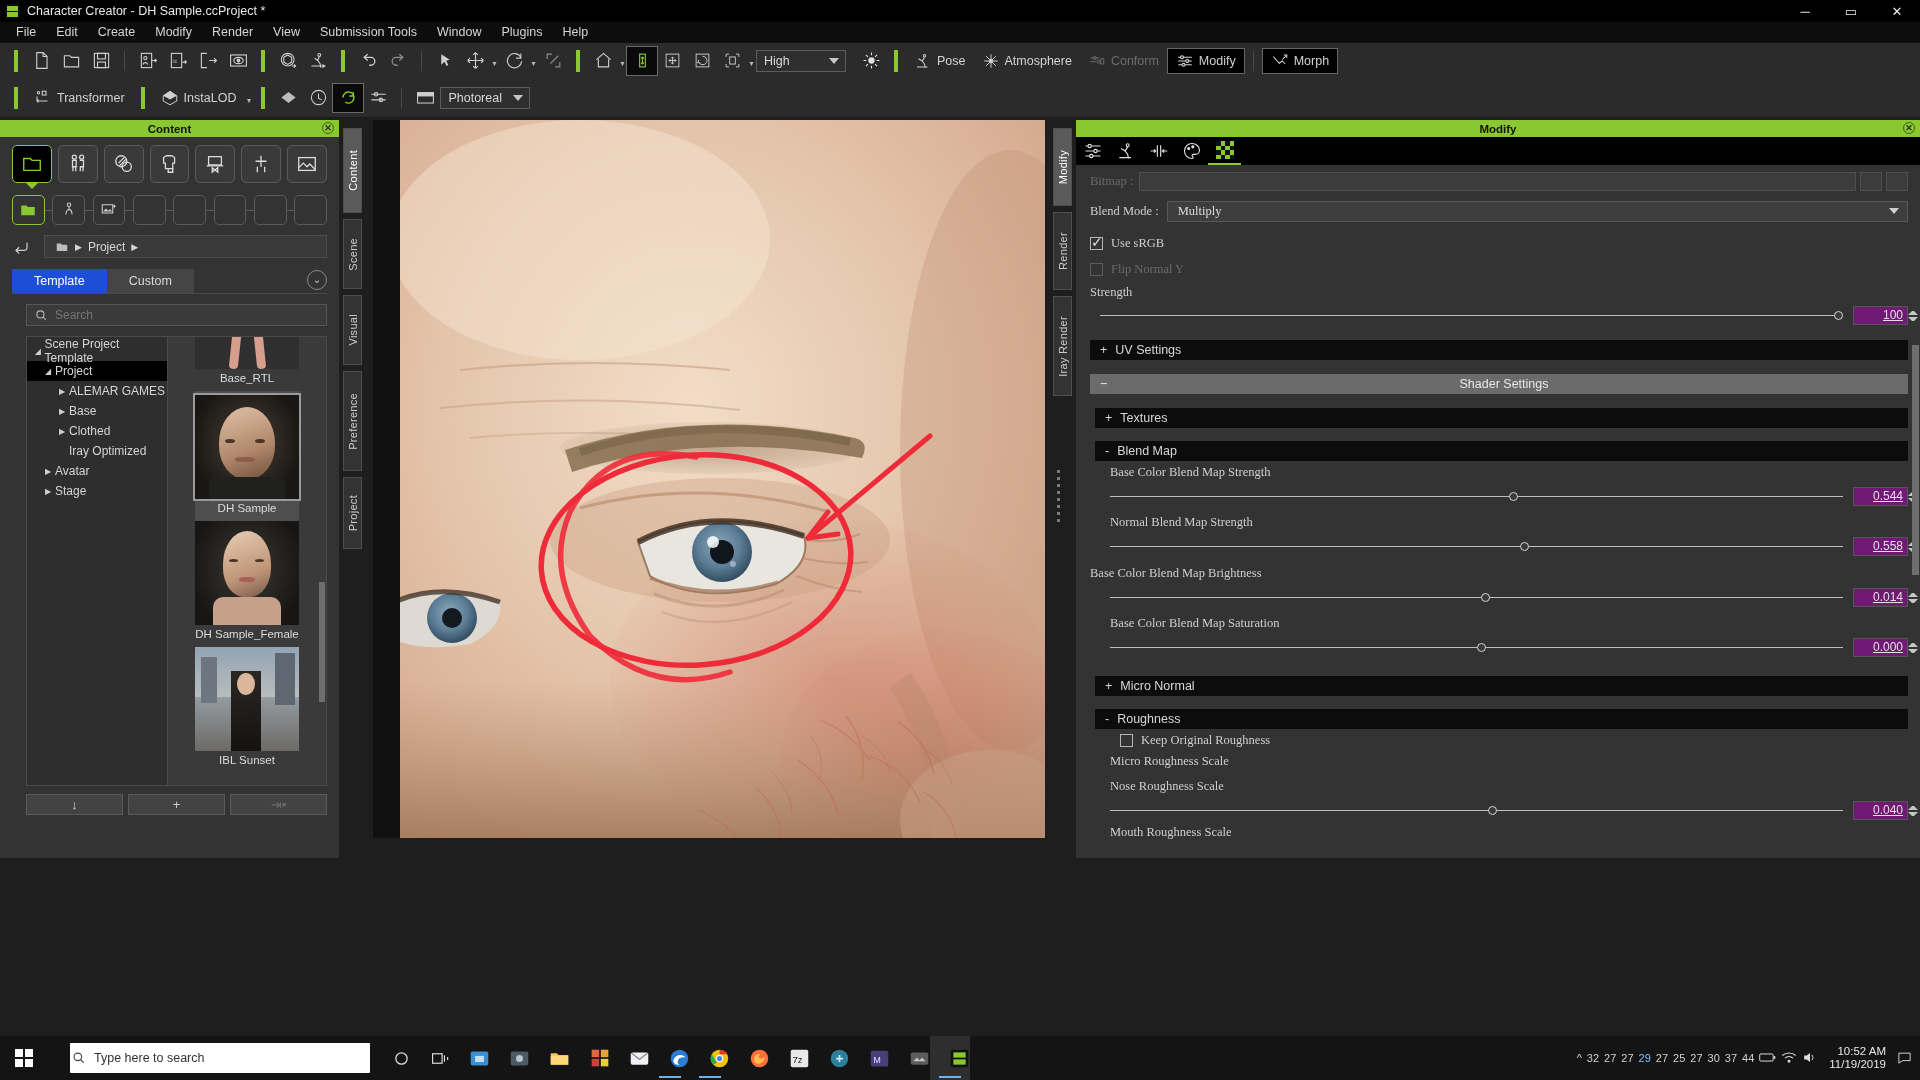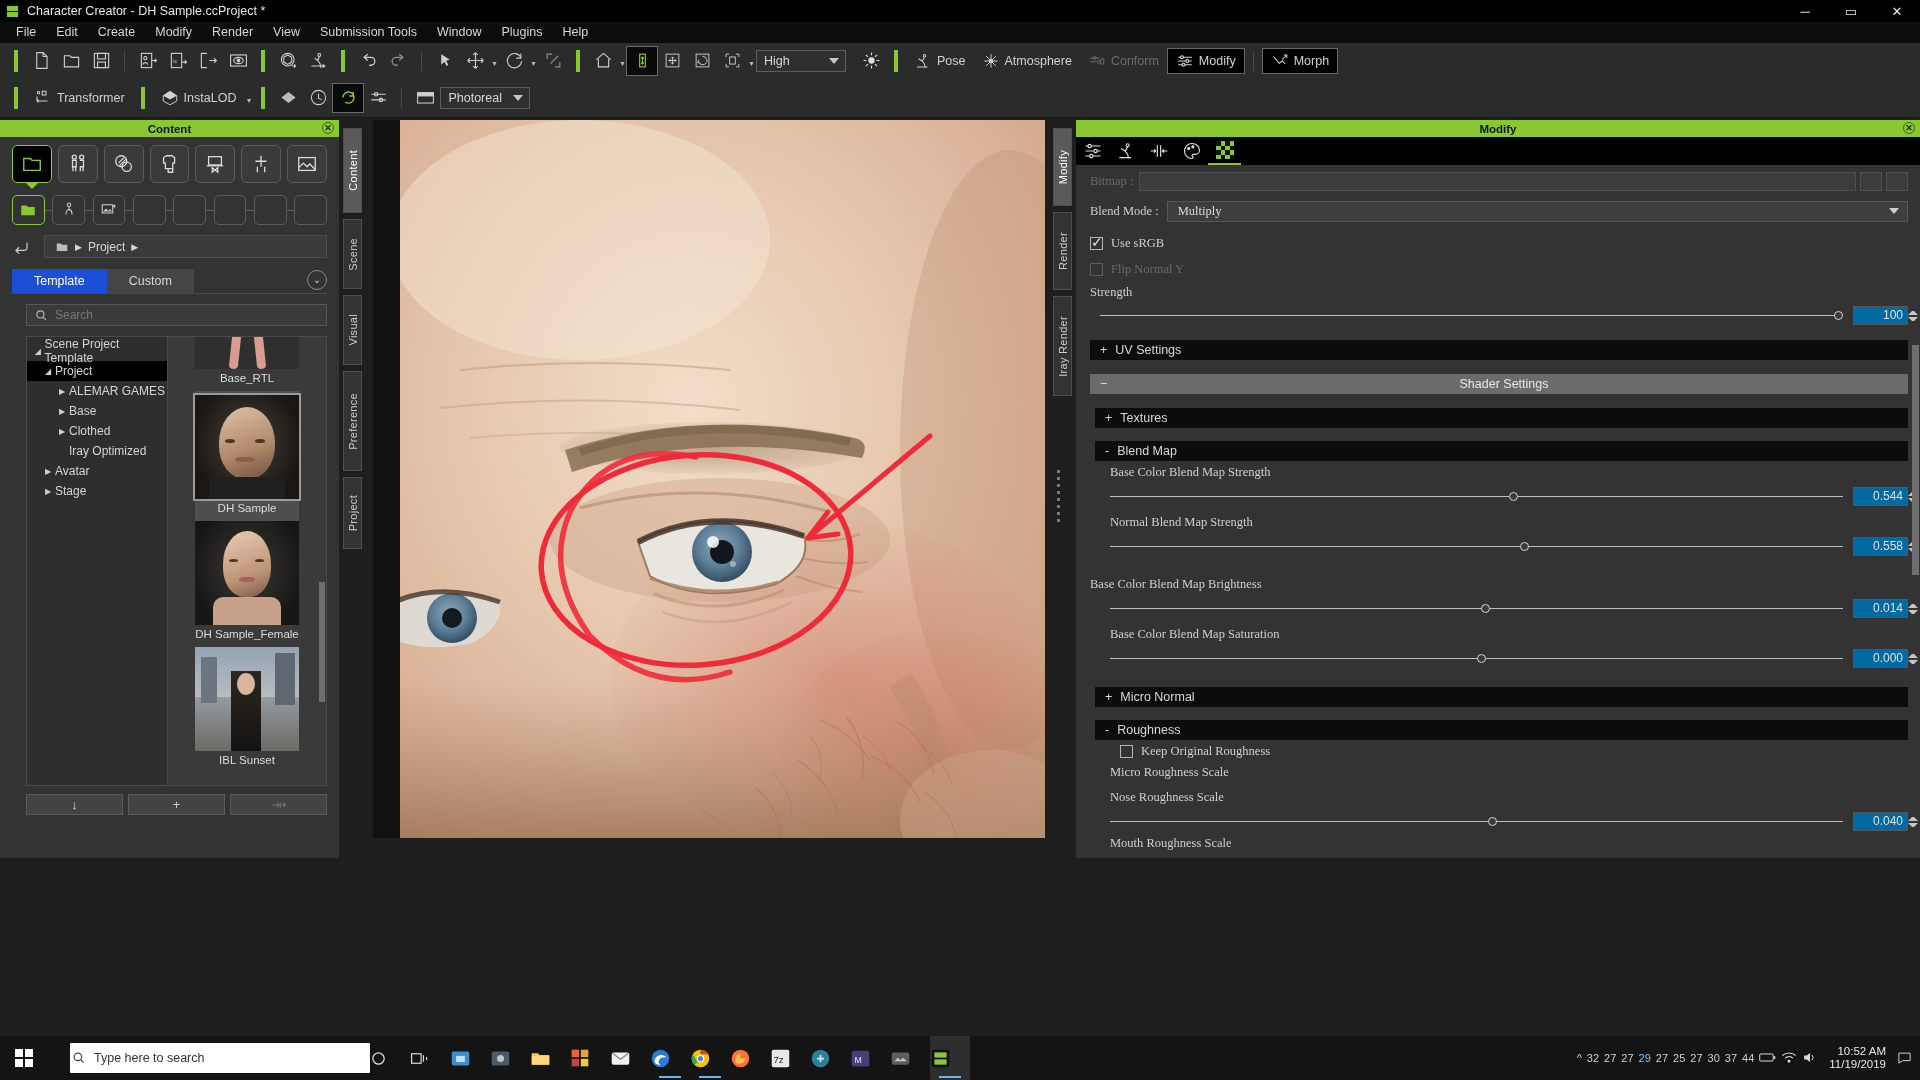--- a/index.html
+++ b/index.html
@@ -127,43 +127,43 @@
     display:flex; align-items:center; padding-left:10px; color:#dcdcdc; font-size:12.5px; position:relative; }
   .ddl .cb-arrow { position:absolute; right:8px; top:50%; transform:translateY(-50%);
     border-left:5px solid transparent; border-right:5px solid transparent; border-top:6px solid #cfcfcf; }
   .ck { width:13px; height:13px; border:1px solid #b5b5b5; margin-right:8px; position:relative; flex:none; }
   .ck.dim { border-color:#5c5c5c; }
   .ck.on::after { content:"✓"; position:absolute; left:0px; top:-4px; font-size:14px; color:#e0e0e0; }
   .slider-row { padding:2px 12px 0 24px; height:24px; display:flex; align-items:center; }
   .track { flex:1; height:1px; background:#bdbdbd; position:relative; }
   .knob { position:absolute; top:-4px; width:9px; height:9px; border-radius:50%;
     border:1px solid #d5d5d5; background:#3a3a3a; }
-  .spin { width:55px; height:19px; background:#0369a1; border:1px solid #565656; margin-left:10px;
+  .spin { width:55px; height:19px; background:#701a75; border:1px solid #565656; margin-left:10px;
     display:flex; align-items:center; justify-content:flex-end; padding-right:4px;
-    font-size:12px; color:#e0e0e0; position:relative; flex:none; }
+    font-size:12px; color:#e0e0e0; position:relative; flex:none;text-decoration:underline; }
   .spin .arrows { position:absolute; right:-11px; top:0; width:10px; height:19px;
     display:flex; flex-direction:column; justify-content:center; gap:2px; }
   .spin .arrows i { border-left:4px solid transparent; border-right:4px solid transparent; }
   .spin .arrows i.up { border-bottom:4px solid #c6c6c6; }
   .spin .arrows i.dn { border-top:4px solid #c6c6c6; }
   .sec { height:20px; margin:6px 12px 0 14px; background:#0c0c0c; display:flex; align-items:center;
     padding-left:10px; font-size:12.5px; color:#d8d8d8; gap:8px; }
   .sec.grey { background:#6b6b6b; color:#e8e8e8; justify-content:center; position:relative; }
   .sec.grey .mn { position:absolute; left:10px; }
   .rscroll { position:absolute; right:1px; top:180px; width:7px; height:230px; background:#6e6e6e; }
   .dots { position:absolute; left:1057px; top:470px; width:3px; }
   .dots i { display:block; width:3px; height:3px; background:#7a7a7a; margin-bottom:4px; }
 
   
   #taskbar { position:absolute; left:0; bottom:0; width:1920px; height:44px; background:#141414;
     display:flex; align-items:center; }
   .tb-start { width:48px; height:44px; display:flex; align-items:center; justify-content:center; }
   .tb-search { width:300px; height:30px; background:#fff; display:flex; align-items:center;
     gap:8px; padding-left:2px; color:#333; font-size:12.5px; border-radius:1px;margin-left:22px; }
-  .tb-ic { width:40px; height:44px; display:flex; align-items:center; justify-content:flex-start; position:relative;}
+  .tb-ic { width:40px; height:44px; display:flex; align-items:center; justify-content:flex-end; position:relative;}
   .tb-ic.run::after { content:""; position:absolute; bottom:2px; left:50%; transform:translateX(-50%);
     width:22px; height:2px; background:#6fb2e8; }
   .tb-ic.act { background:#2e2e2e; }
   .tray { margin-left:auto; display:flex; align-items:center; gap:5px; padding-right:8px;
     color:#dcdcdc; font-size:11.5px; }
   .tray .num { font-size:11px; color:#d0d0d0; }
   .clock { text-align:right; line-height:13px; font-size:11.5px; padding:0 6px; color:#e8e8e8; }
 
   .fill { flex:1; }
 </style>
@@ -941,21 +941,21 @@
         </span>
       <span class="spin">
         <span>0.558</span>
         <span class="arrows">
             <i class="up"></i>
             <i class="dn"></i>
           </span>
       </span>
     </div>
 
-    <div class="row" style="height:22px;margin-top:16px">
+    <div class="row" style="height:22px;margin-top:5px">
       <span class="lbl">Base Color Blend Map Brightness</span>
     </div>
     <div class="slider-row" style="padding-left:34px">
       <span class="track">
           <i class="knob" style="left:50.6%"></i>
         </span>
       <span class="spin">
         <span>0.014</span>
         <span class="arrows">
             <i class="up"></i>

